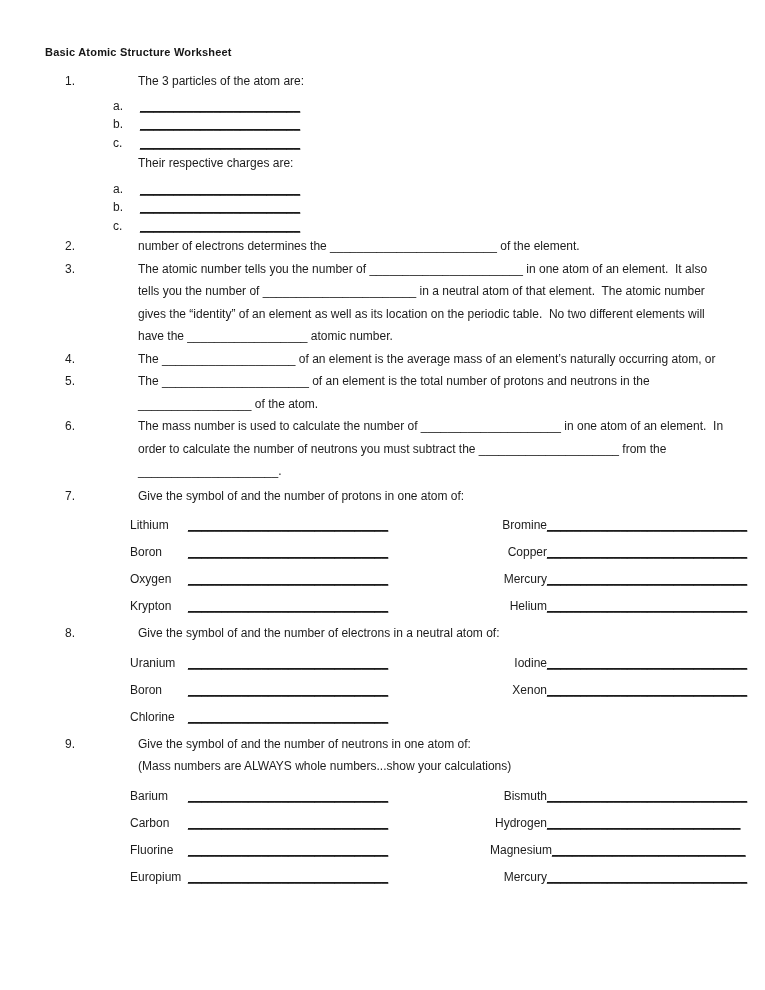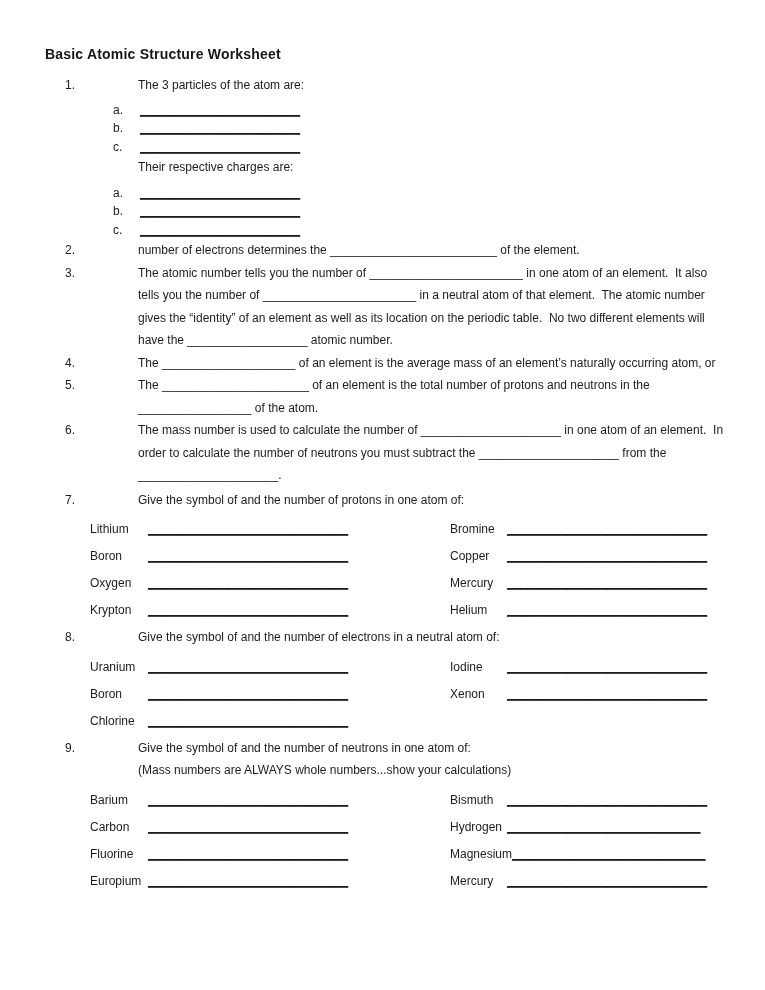--- a/index.html
+++ b/index.html
@@ -14,21 +14,21 @@
     font-family: "Liberation Sans", "DejaVu Sans", sans-serif;
     font-size: 12px;
     color: #1c1c1c;
   }
   .doc {
     padding: 46px 30px 0 45px;
     width: 690px;
   }
   .title {
     margin: 0 0 12px 0;
-    font-size: 14px;
+    font-size: 11px;
     font-weight: 600;
     letter-spacing: 0.2px;
     color: #161616;
   }
   .q {
     display: flex;
     align-items: flex-start;
   }
   .qno {
     margin-left: 20px;
@@ -64,40 +64,42 @@
   }
   .blank {
     white-space: pre;
     text-decoration: underline;
   }
   .sec {
     margin-top: 2px;
   }
   .rows {
     margin-top: 5px;
+    margin-left: 40px;
   }
   .el-row {
     display: flex;
     line-height: 27px;
   }
   .el-left {
     width: 360px;
     flex: 0 0 360px;
     display: flex;
   }
   .el-right {
     flex: 1 1 auto;
     display: flex;
   }
   .el-label {
     min-width: 58px;
     white-space: pre;
   }
   .el-right .el-label {
     min-width: 57px;
+    text-align: right;
   }
   .el-blank {
     white-space: pre;
     text-decoration: underline;
   }
   .note-line {
     margin-top: 0;
   }
 </style>
 </head>

